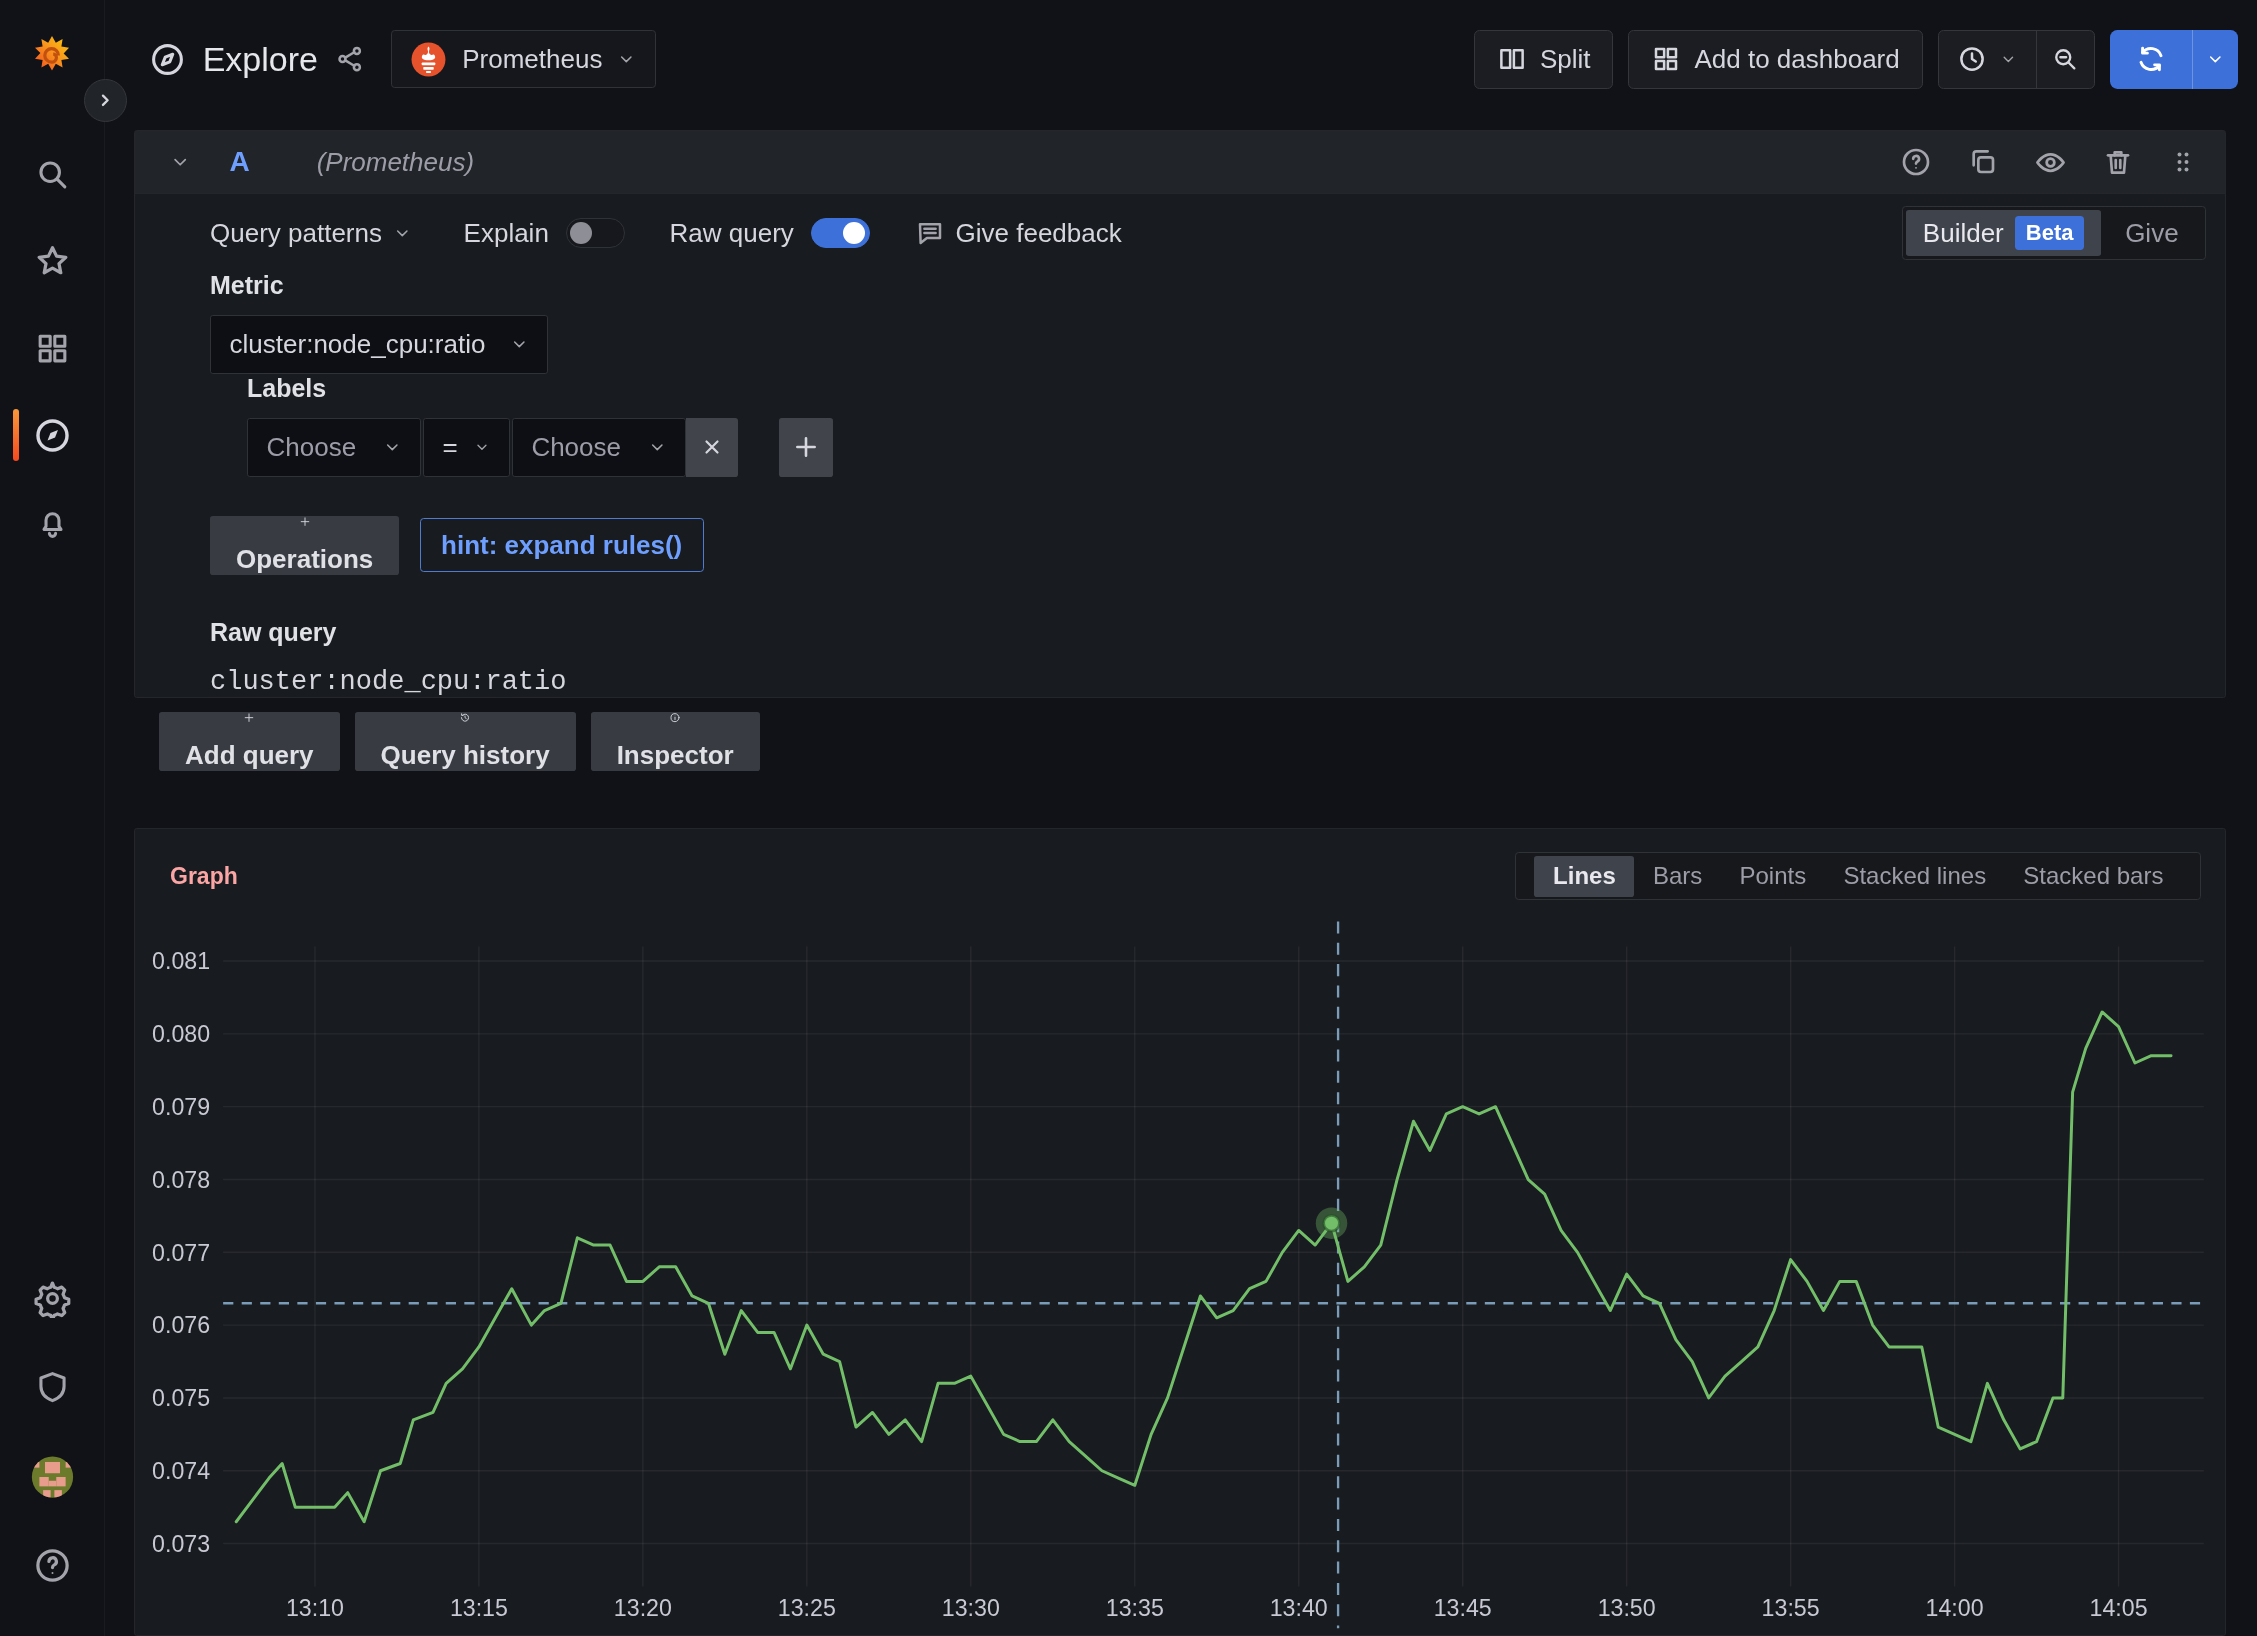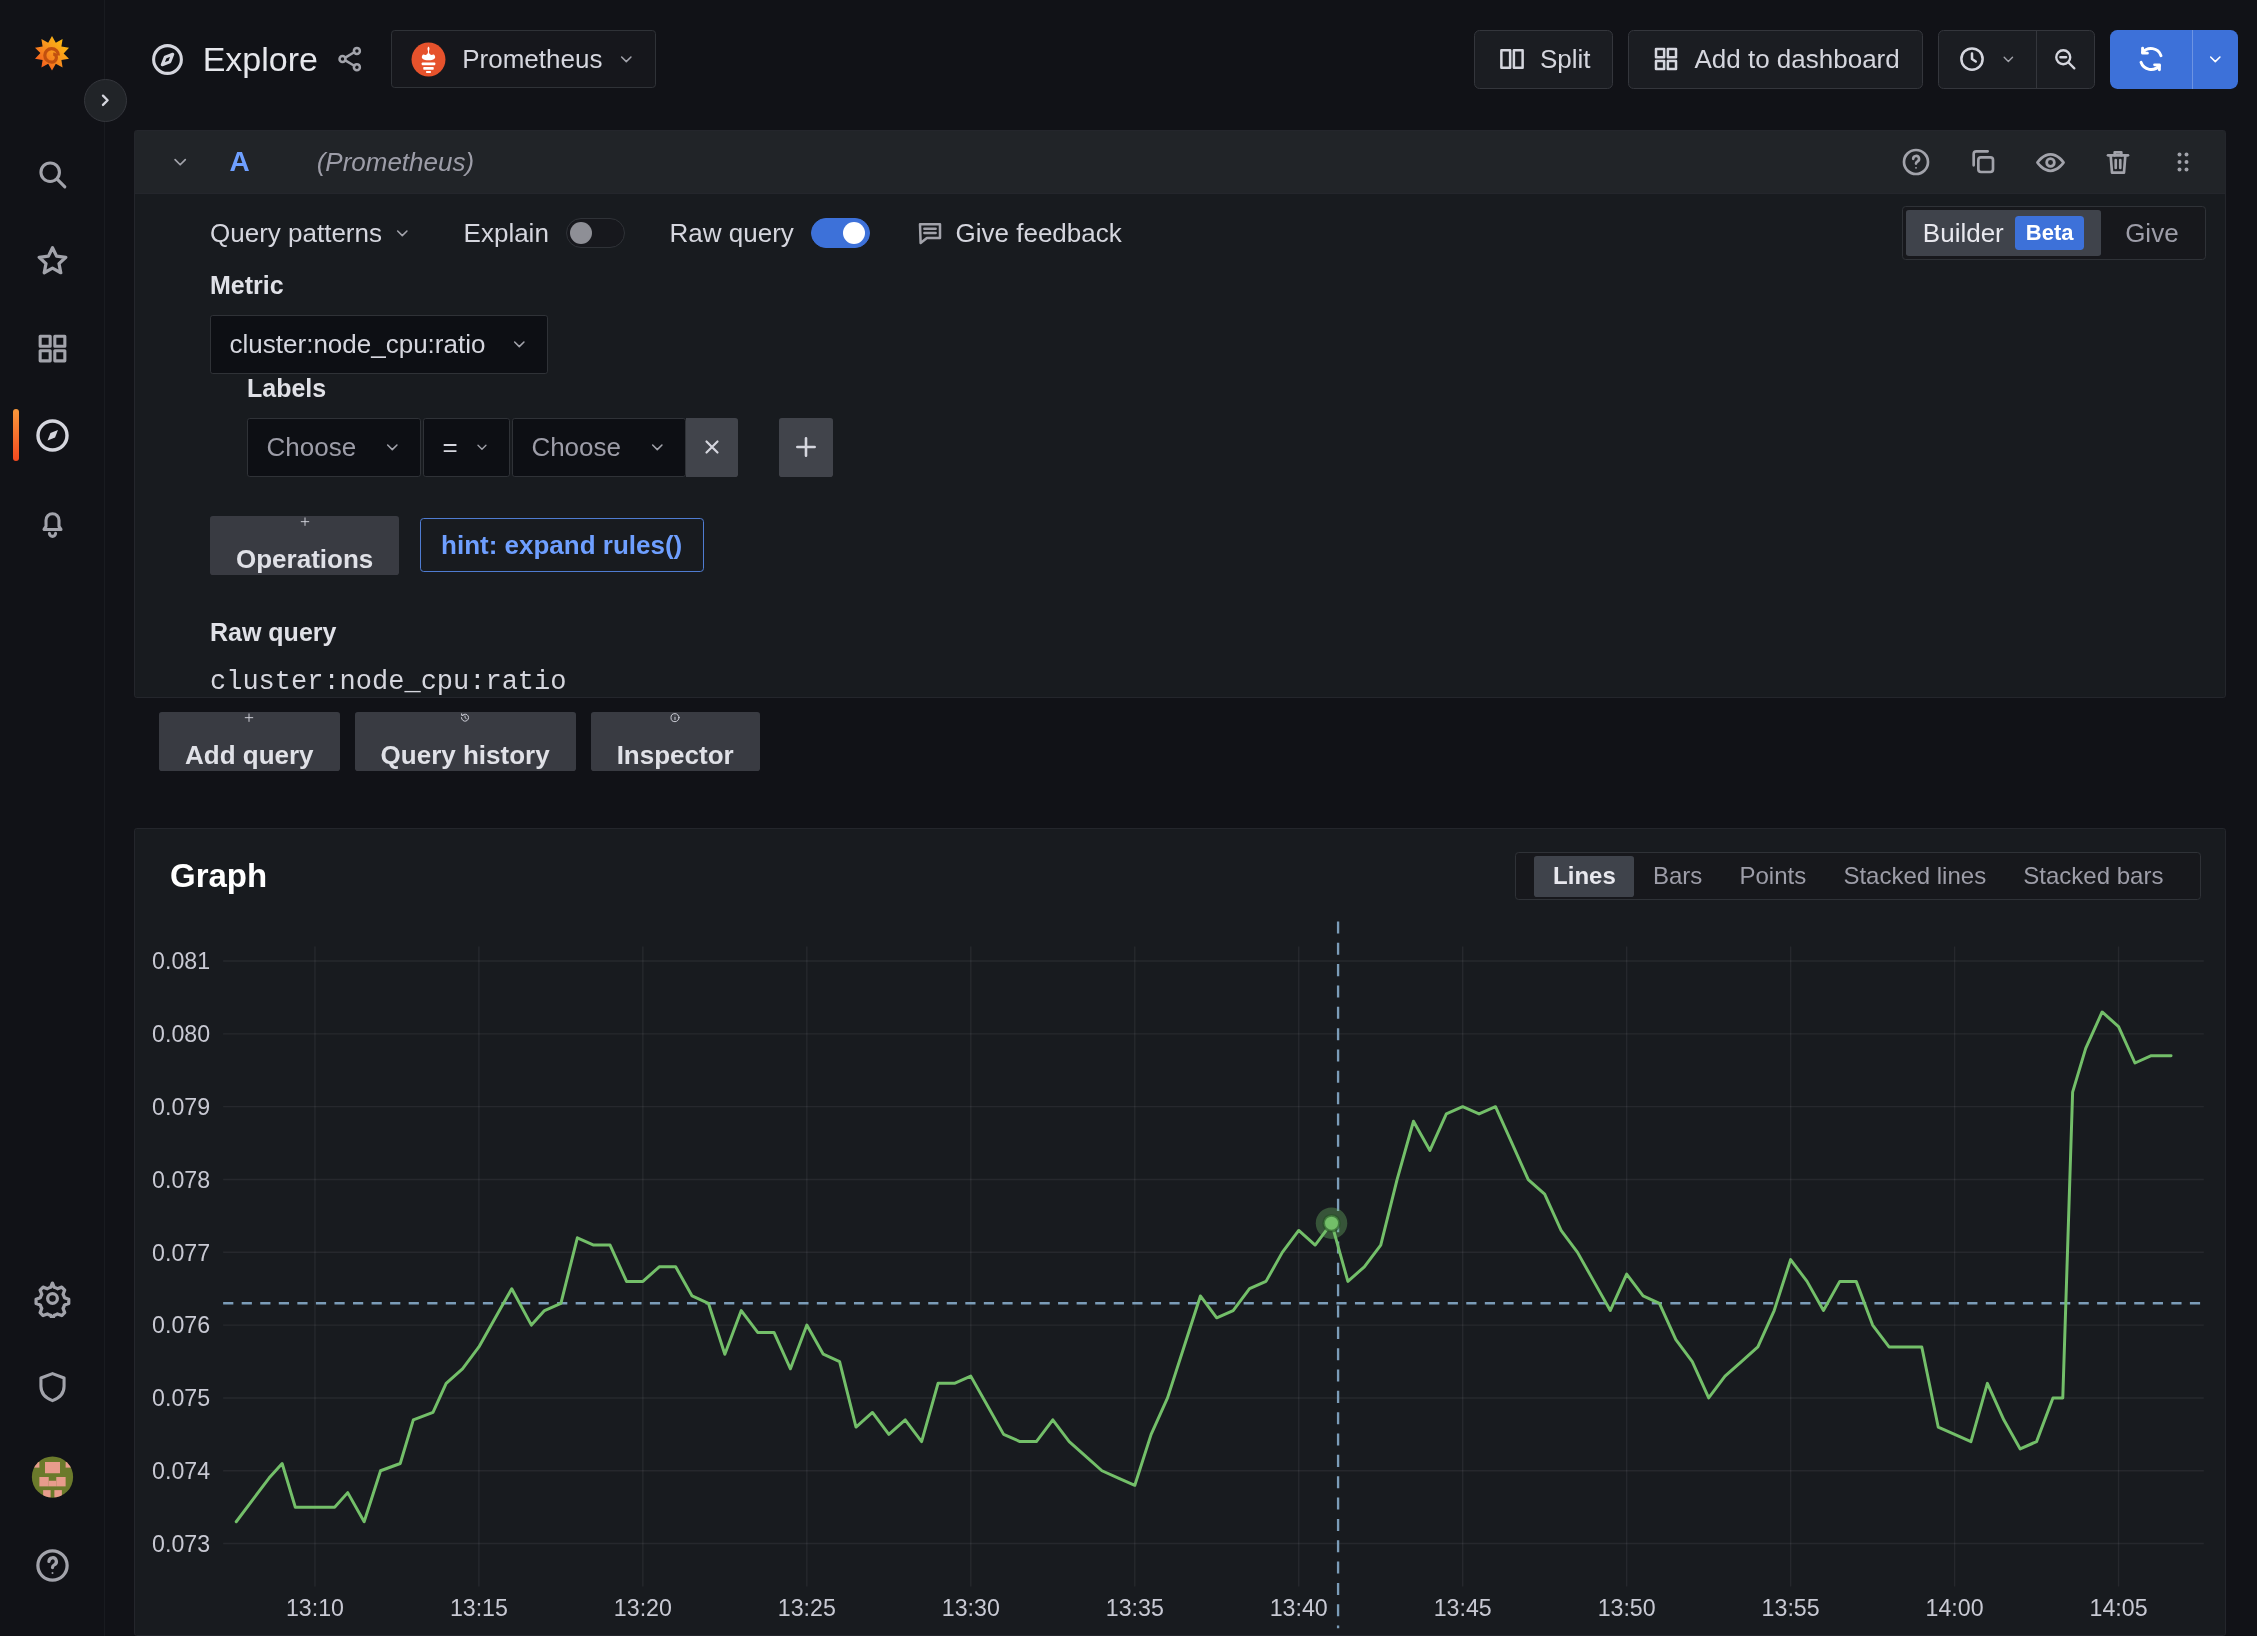--- a/index.html
+++ b/index.html
@@ -92,21 +92,21 @@
   .options-row{margin-top:37px;border-top:0.9px solid #24262C;height:58px;display:flex;align-items:center;gap:41px;color:#9D9DA8;}
   .options-row .opt-main{display:flex;align-items:center;gap:16.7px;color:#E0E1E7;font-weight:700;cursor:pointer;}
 
   
   .actions{position:absolute;left:159px;top:712px;display:flex;gap:15px;}
 
   
   .gpanel{position:absolute;left:134px;right:32px;top:828px;height:808px;background:#181B1F;
           border:0.9px solid #24262C;border-radius:2.8px;display:flex;flex-direction:column;}
   .ghead{height:85px;display:flex;align-items:center;padding:9.3px 24px 0 35px;}
-  .gtitle{font-weight:700;font-size:33px;color:#ffffff;}
+  .gtitle{font-weight:700;font-size:23px;color:#fca5a5;}
   .modes{margin-left:auto;display:flex;align-items:center;height:48px;border:0.9px solid #2F3237;border-radius:3.7px;padding:18px;background:#17181C;}
   .mode{height:41px;display:flex;align-items:center;padding:0 18.6px;border-radius:2.8px;color:#9D9DA8;font-size:24px;font-weight:500;cursor:pointer;}
   .mode.active{background:#3F434B;color:#E8E8EE;font-weight:700;}
   .chart-area{position:relative;flex:1;overflow:hidden;}
 </style>
 </head>
 <body>
 
 <div class="app">
 

